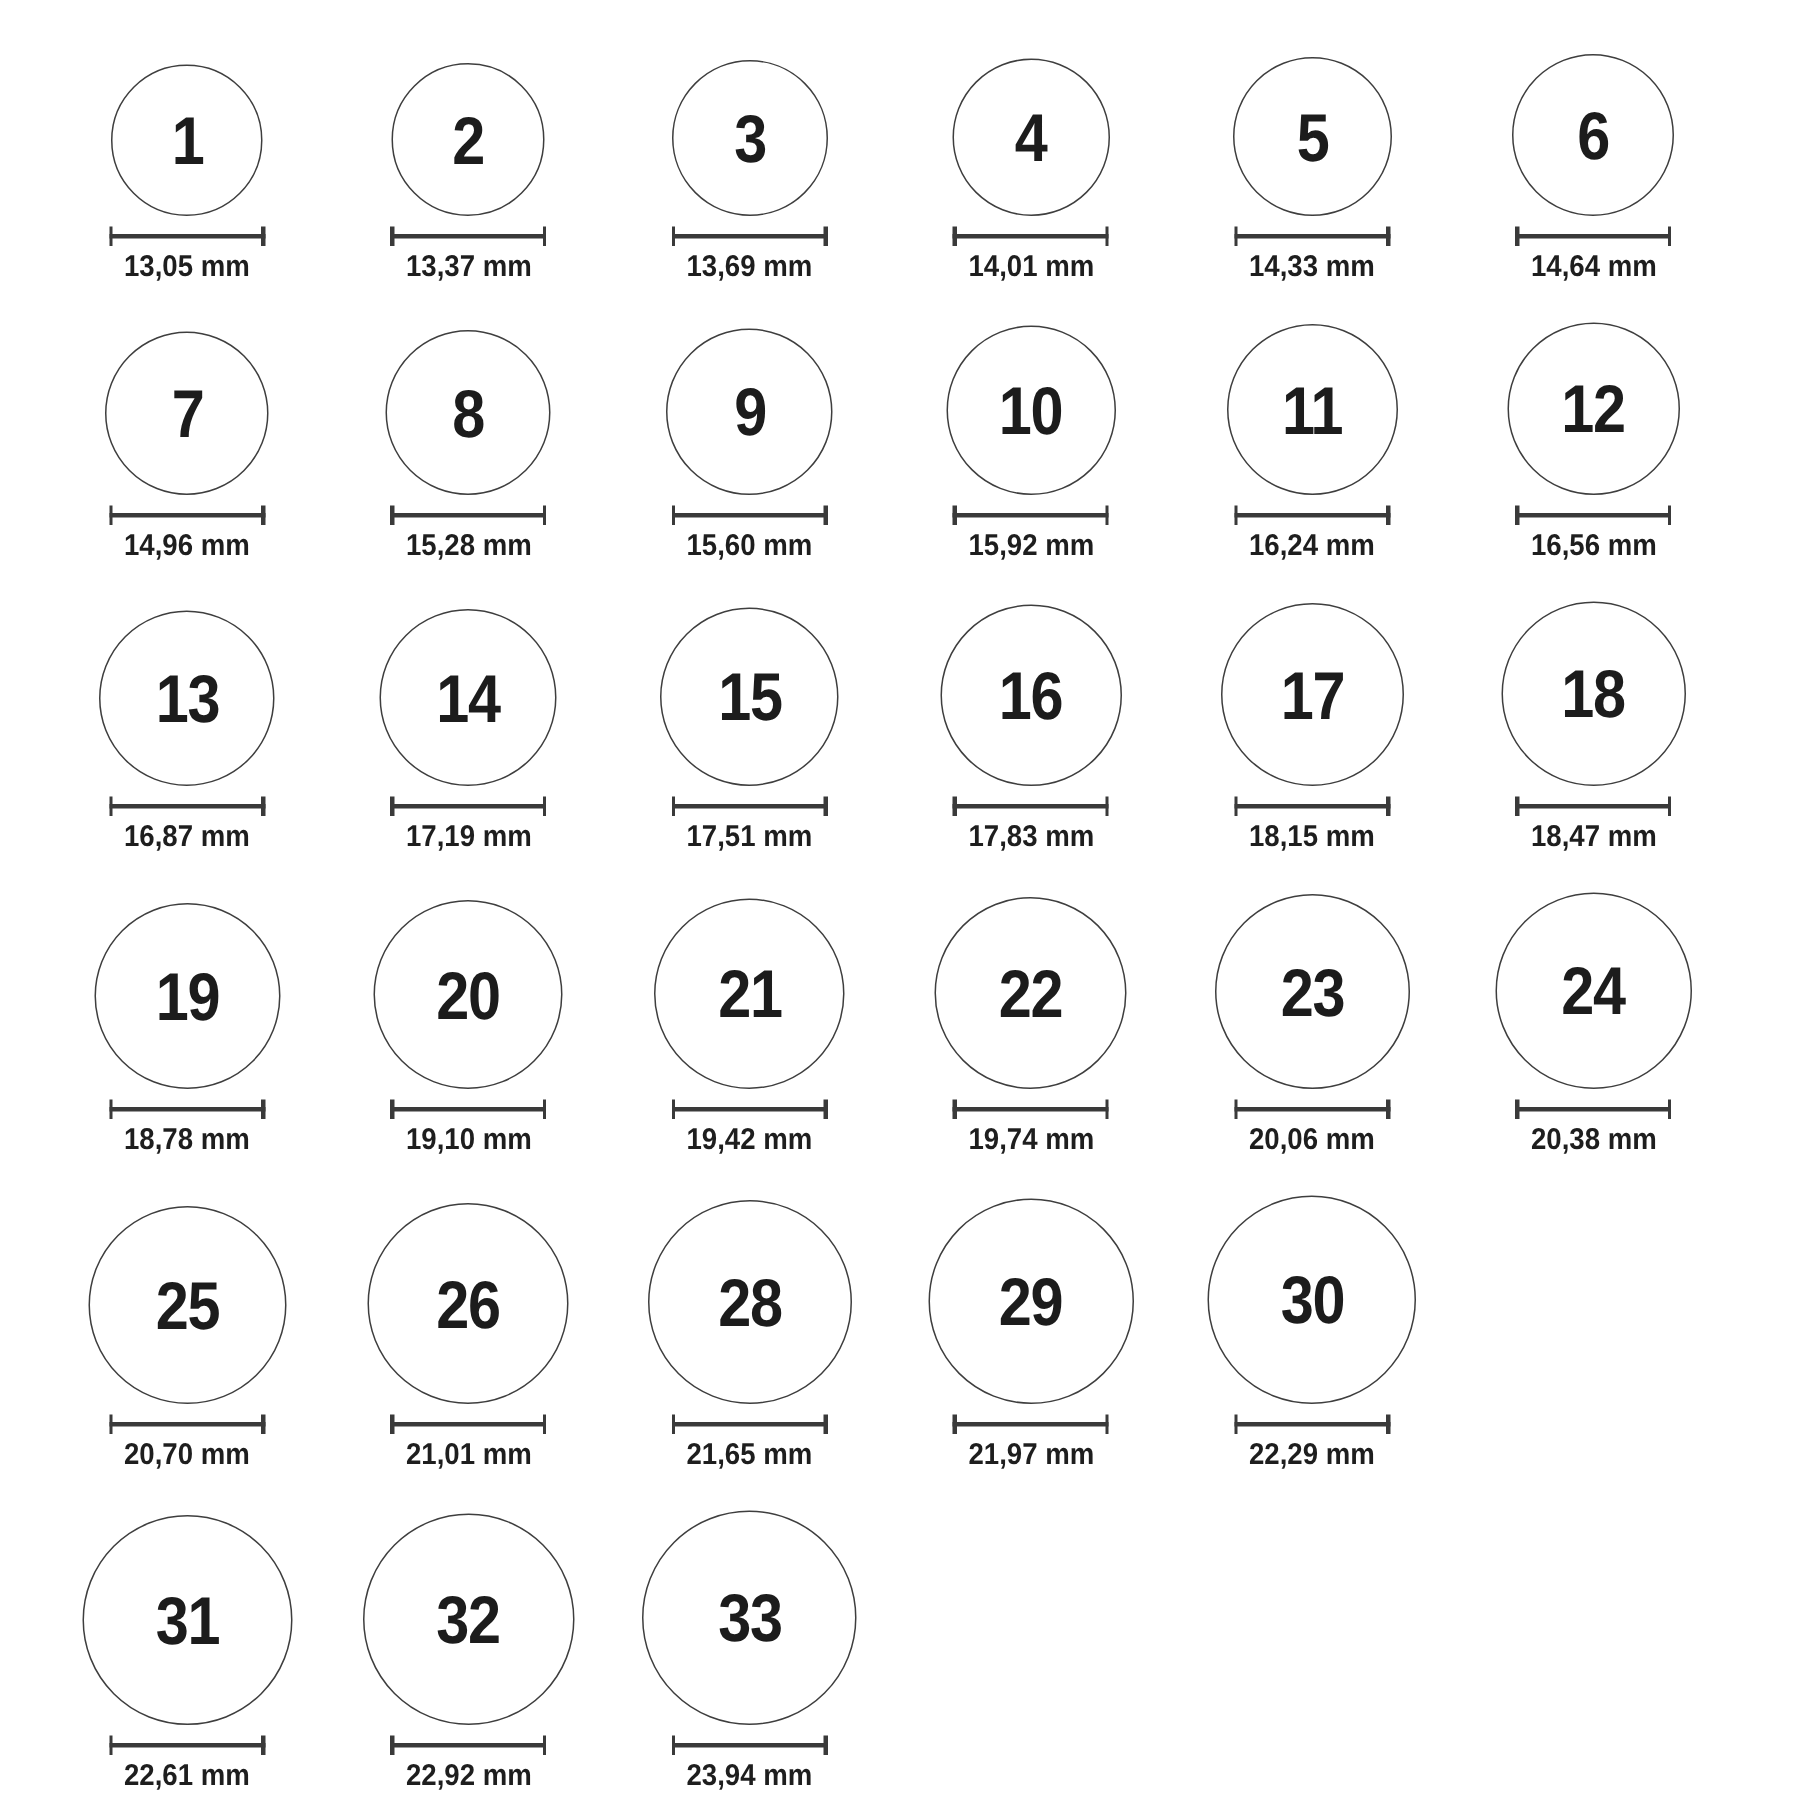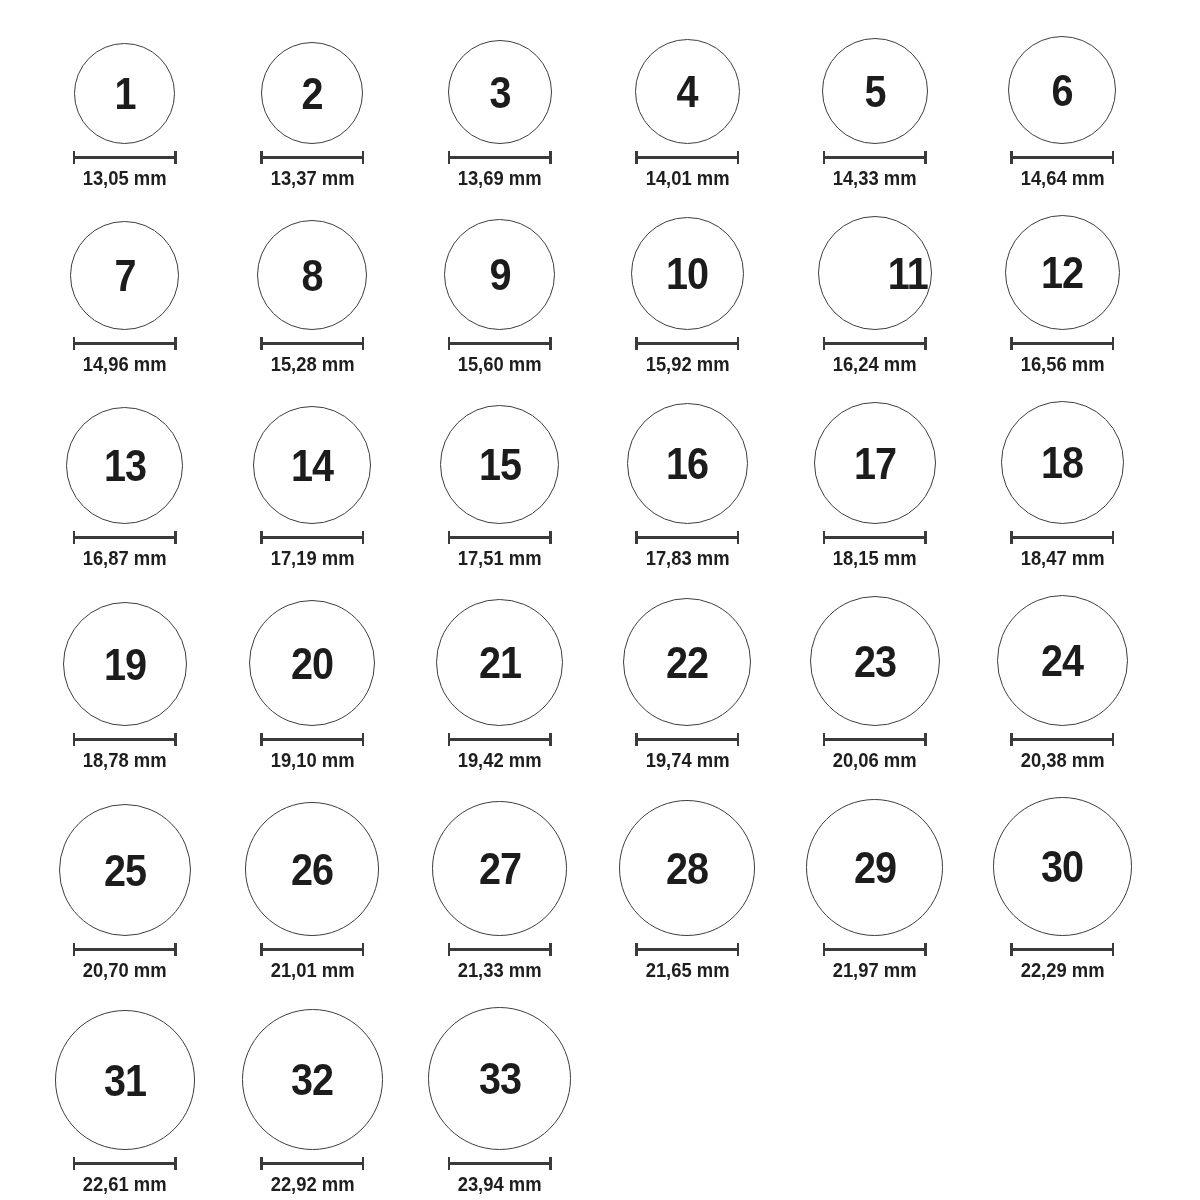--- a/index.html
+++ b/index.html
@@ -150,21 +150,21 @@
           <span class="num">10</span>
         </div>
         <div class="mline">
           <span class="bar"></span>
           <span class="tick l"></span>
           <span class="tick r"></span>
         </div>
         <span class="dlabel">15,92 mm</span>
       </div>
       <div class="cell">
-        <div class="circle" style="width: 114px; height: 114px; justify-content: flex-end;">
+        <div class="circle" style="width: 114px; height: 114px;">
           <span class="num">11</span>
         </div>
         <div class="mline">
           <span class="bar"></span>
           <span class="tick l"></span>
           <span class="tick r"></span>
         </div>
         <span class="dlabel">16,24 mm</span>
       </div>
       <div class="cell">
@@ -330,31 +330,20 @@
       <div class="cell">
         <div class="circle" style="width: 134px; height: 134px;">
           <span class="num">26</span>
         </div>
         <div class="mline">
           <span class="bar"></span>
           <span class="tick l"></span>
           <span class="tick r"></span>
         </div>
         <span class="dlabel">21,01 mm</span>
-      </div>
-      <div class="cell">
-        <div class="circle" style="width: 135px; height: 135px;">
-          <span class="num">27</span>
-        </div>
-        <div class="mline">
-          <span class="bar"></span>
-          <span class="tick l"></span>
-          <span class="tick r"></span>
-        </div>
-        <span class="dlabel">21,33 mm</span>
       </div>
       <div class="cell">
         <div class="circle" style="width: 136px; height: 136px;">
           <span class="num">28</span>
         </div>
         <div class="mline">
           <span class="bar"></span>
           <span class="tick l"></span>
           <span class="tick r"></span>
         </div>

